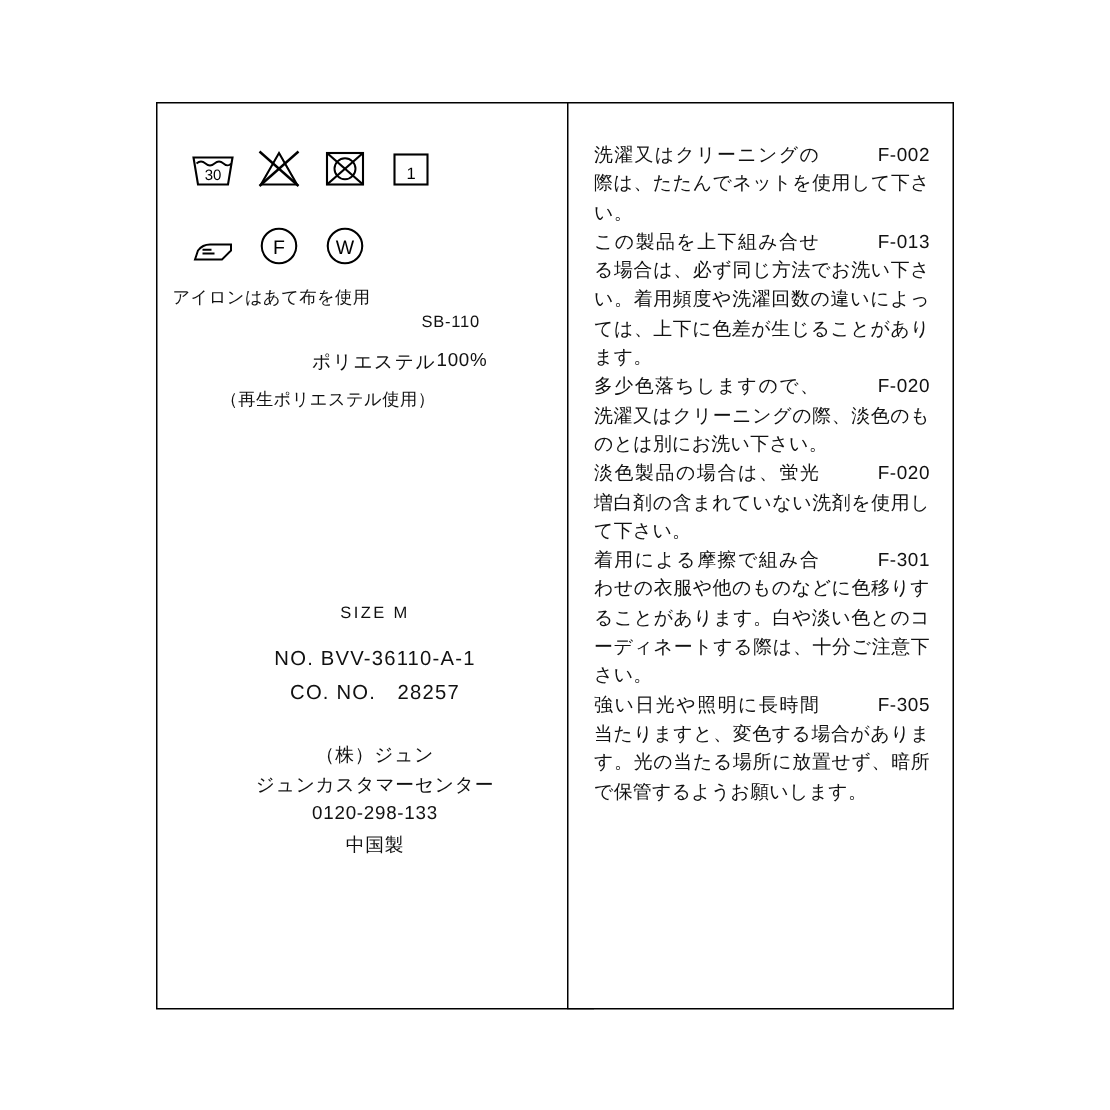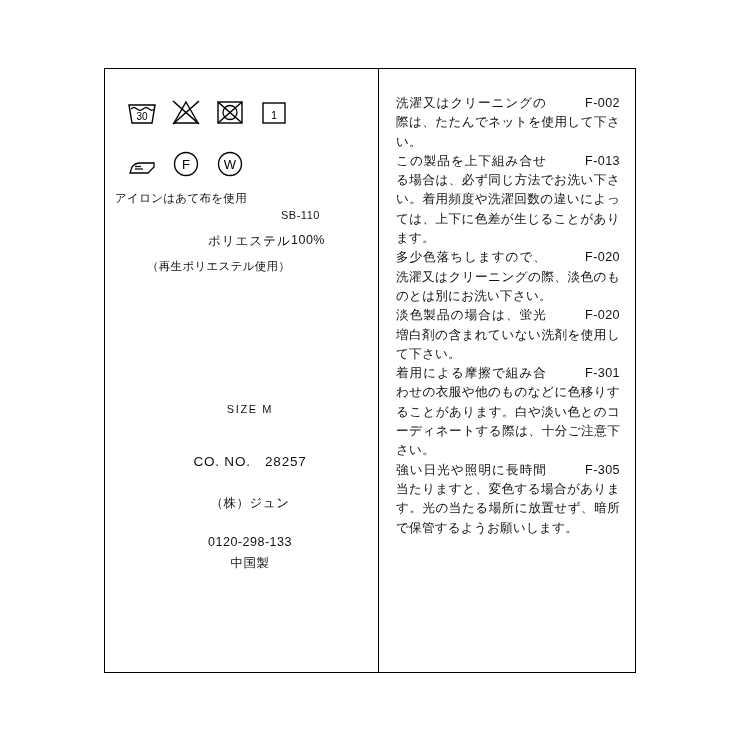--- a/index.html
+++ b/index.html
@@ -178,25 +178,27 @@
     <div class="note-line" id="sbcode">SB-110</div>
 
     <div class="note-line" id="material">ポリエステル</div>
 
     <div class="note-line" id="materialpct">100%</div>
 
     <div class="note-line" id="recycled">（再生ポリエステル使用）</div>
 
     <div class="center-block" id="sizeline">SIZE M</div>
 
+    <div class="center-block" id="noline">NO. BVV-36110-A-1</div>
 
     <div class="center-block" id="coline">CO. NO.　28257</div>
 
     <div class="center-block" id="brandline">（株）ジュン</div>
 
+    <div class="center-block" id="centerline">ジュンカスタマーセンター</div>
 
     <div class="center-block" id="telline">0120-298-133</div>
 
     <div class="center-block" id="madeline">中国製</div>
 
   </div>
 
   <div class="label-card" id="right-card">
     <div class="care-body">
 

